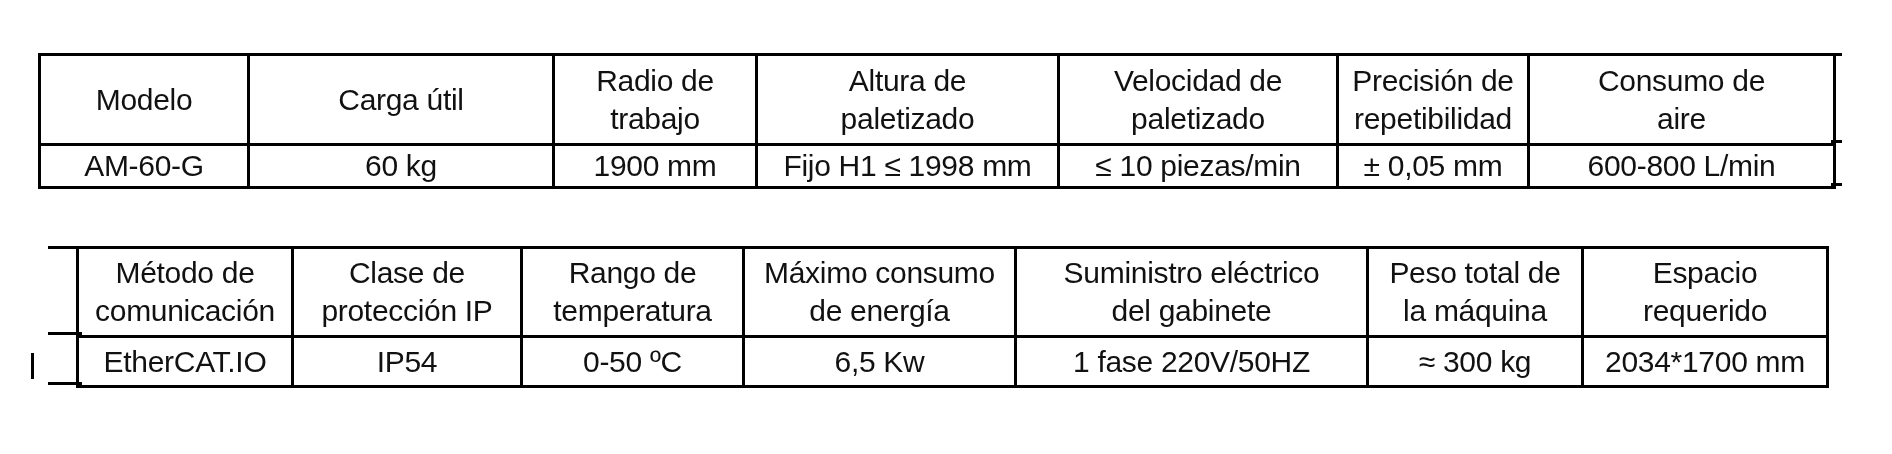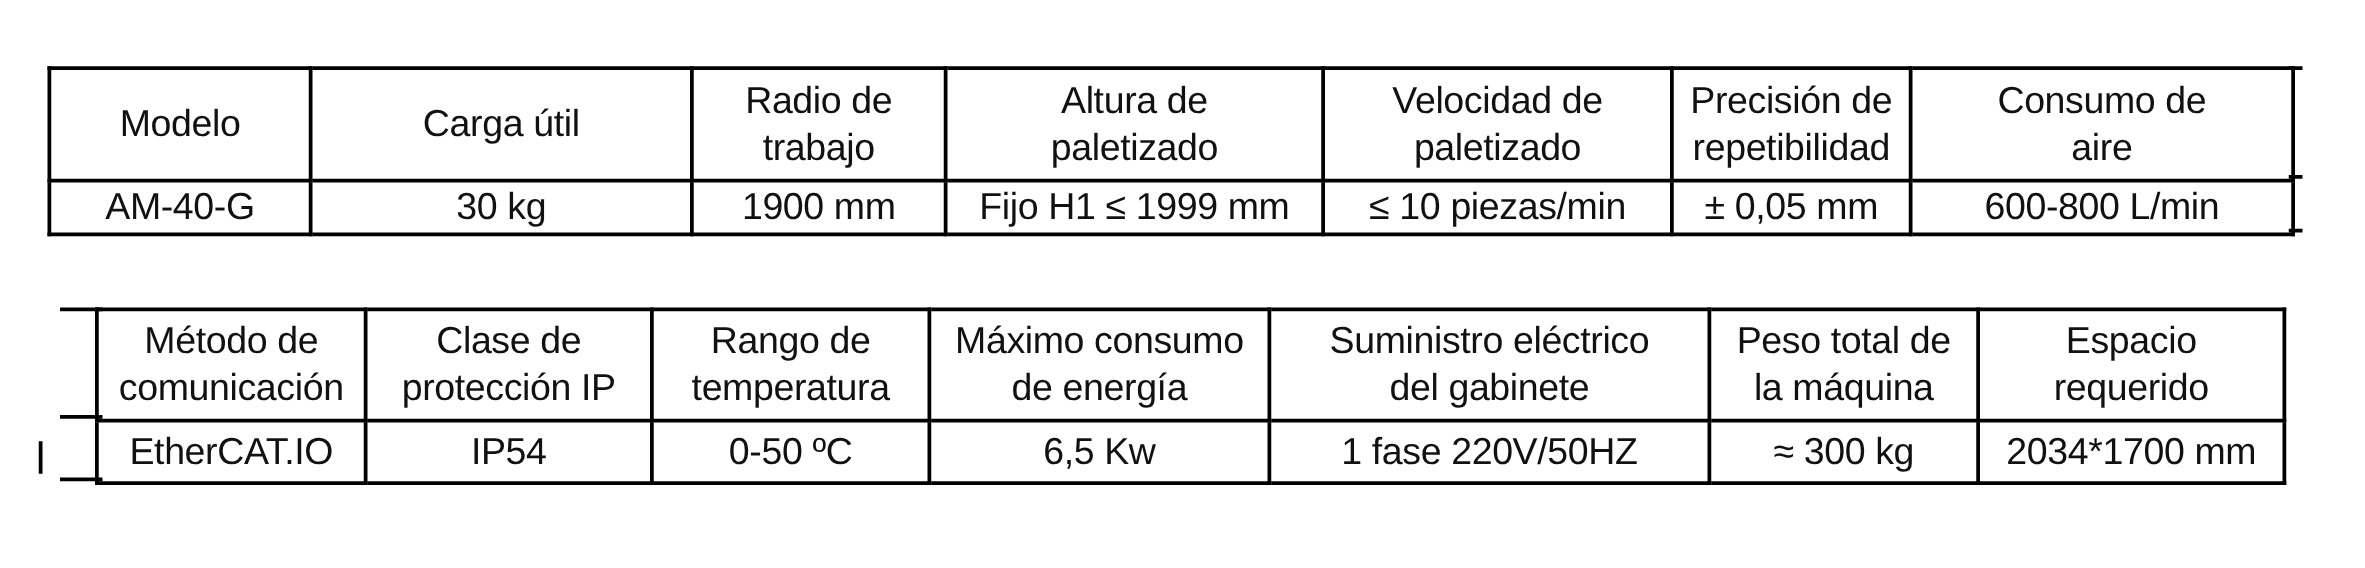--- a/index.html
+++ b/index.html
@@ -82,24 +82,24 @@
       <td class="hdr">Altura de
 paletizado</td>
       <td class="hdr">Velocidad de
 paletizado</td>
       <td class="hdr">Precisión de
 repetibilidad</td>
       <td class="hdr">Consumo de
 aire</td>
     </tr>
     <tr class="val-row">
-      <td class="val">AM-40-G</td>
-      <td class="val">30 kg</td>
+      <td class="val">AM-60-G</td>
+      <td class="val">60 kg</td>
       <td class="val">1900 mm</td>
-      <td class="val">Fijo H1 ≤ 1999 mm</td>
+      <td class="val">Fijo H1 ≤ 1998 mm</td>
       <td class="val">≤ 10 piezas/min</td>
       <td class="val">± 0,05 mm</td>
       <td class="val">600-800 L/min</td>
     </tr>
   </tbody>
     </table>
 
   <table class="spec" id="table-2">
     <colgroup>
       <col style="width:215px">

